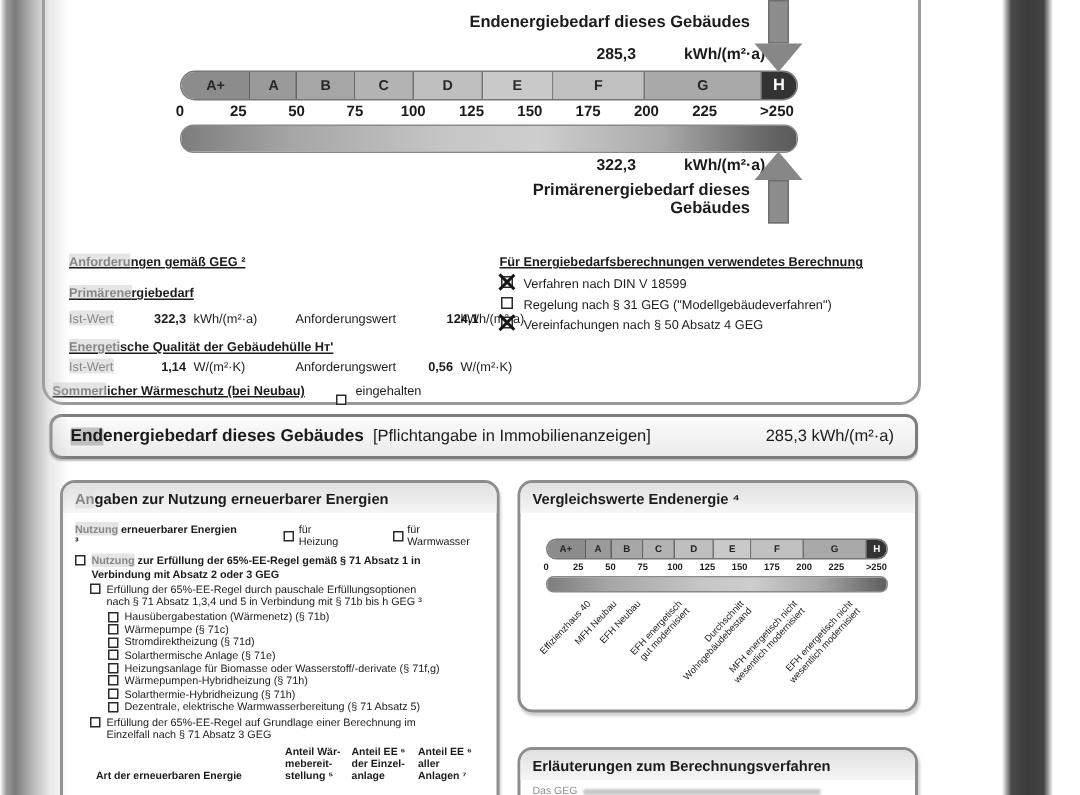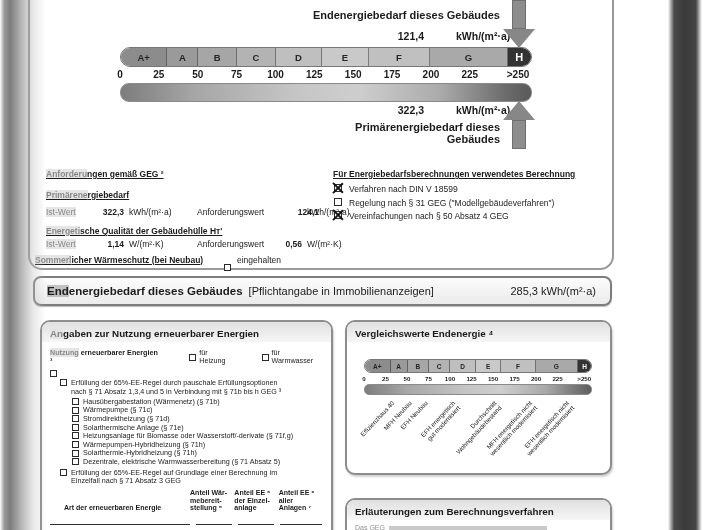--- a/index.html
+++ b/index.html
@@ -103,21 +103,21 @@
 </style>
 </head>
 <body>
 
 <div class="page">
 
   <div class="topbox"></div>
 
   
   <div class="end-label">Endenergiebedarf dieses Gebäudes</div>
-  <div class="val end-val">121,4</div>
+  <div class="val end-val">285,3</div>
   <div class="val end-unit">kWh/(m²·a)</div>
 
   <div class="arrow arrow-down">
     <div class="shaft"></div>
     <div class="head-down"></div>
   </div>
 
   <div class="bands" id="main-bands">
       <div class="band" style="width: 11.3208%; background: rgb(140, 140, 140);">A+</div>
       <div class="band" style="width: 7.54717%; background: rgb(154, 154, 154);">A</div>
@@ -221,20 +221,22 @@
             <span>für Heizung</span>
           </span>
         <span class="grp" style="margin-left:10px" id="usage-opt-1">
             <span class="cbx"></span>
             <span>für Warmwasser</span>
           </span>
       </div>
 
       <div class="crow">
         <span class="cbx"></span>
+        <span class="txt b"><span class="smudge">Nutzung</span><span style="white-space:pre-line"> zur Erfüllung der 65%-EE-Regel gemäß § 71 Absatz 1 in
+Verbindung mit Absatz 2 oder 3 GEG</span></span>
       </div>
 
       <div class="crow ind1">
         <span class="cbx"></span>
         <span class="txt">Erfüllung der 65%-EE-Regel durch pauschale Erfüllungsoptionen
 nach § 71 Absatz 1,3,4 und 5 in Verbindung mit § 71b bis h GEG ³</span>
       </div>
 
       <div class="ind2" id="ee-options">
           <div class="orow">

